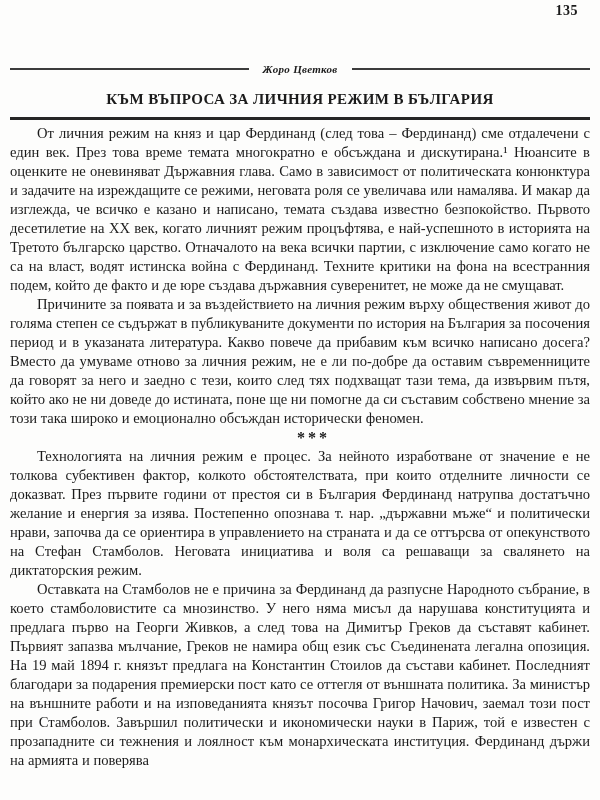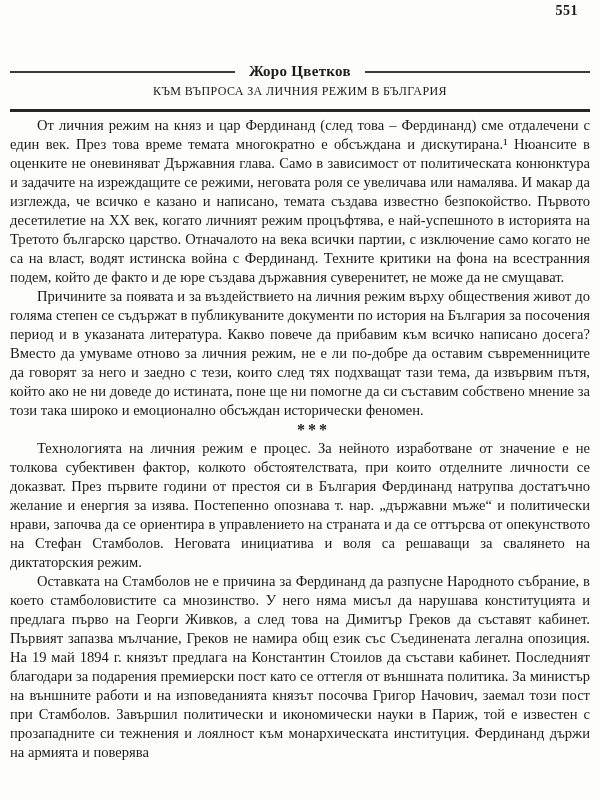--- a/index.html
+++ b/index.html
@@ -27,29 +27,31 @@
     gap: 14px;
     margin-top: 44px;
   }
   .author-rule {
     flex: 1;
     height: 2px;
     background: #3c3c3c;
   }
   .author {
     font-weight: 700;
-    font-size: 15px;
+    font-style: italic;
+    font-size: 11px;
     white-space: nowrap;
     letter-spacing: 0.3px;
   }
   .title {
     text-align: center;
-    font-weight: 400;
-    font-size: 12px;
+    font-weight: 700;
+    font-size: 15px;
     letter-spacing: 0.4px;
+    margin-top: 13px;
     line-height: 22px;
   }
   .title-rule {
     height: 3px;
     background: #262626;
     margin-top: 7px;
   }
   .body {
     margin-top: 4px;
     font-size: 14.6px;
@@ -68,21 +70,21 @@
     letter-spacing: 3px;
     line-height: 19px;
     margin: 2px 0 1px 0;
   }
 </style>
 </head>
 <body>
 
 <div class="page">
 
-  <div class="page-number">551</div>
+  <div class="page-number">135</div>
 
   <div class="author-row">
     <div class="author-rule"></div>
     <div class="author">Жоро Цветков</div>
     <div class="author-rule"></div>
   </div>
 
   <div class="title">КЪМ ВЪПРОСА ЗА ЛИЧНИЯ РЕЖИМ В БЪЛГАРИЯ</div>
 
   <div class="title-rule"></div>

